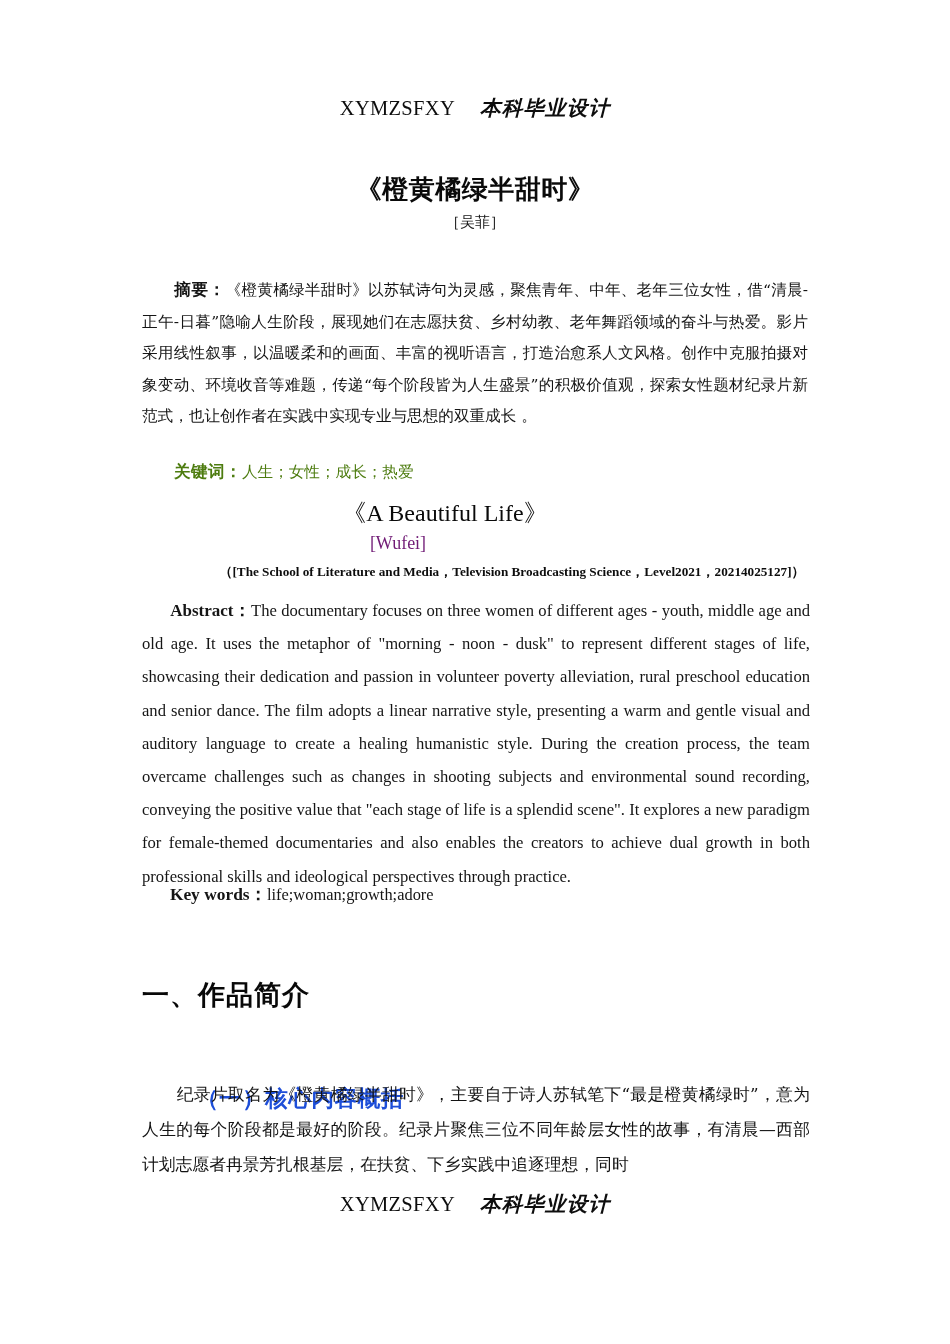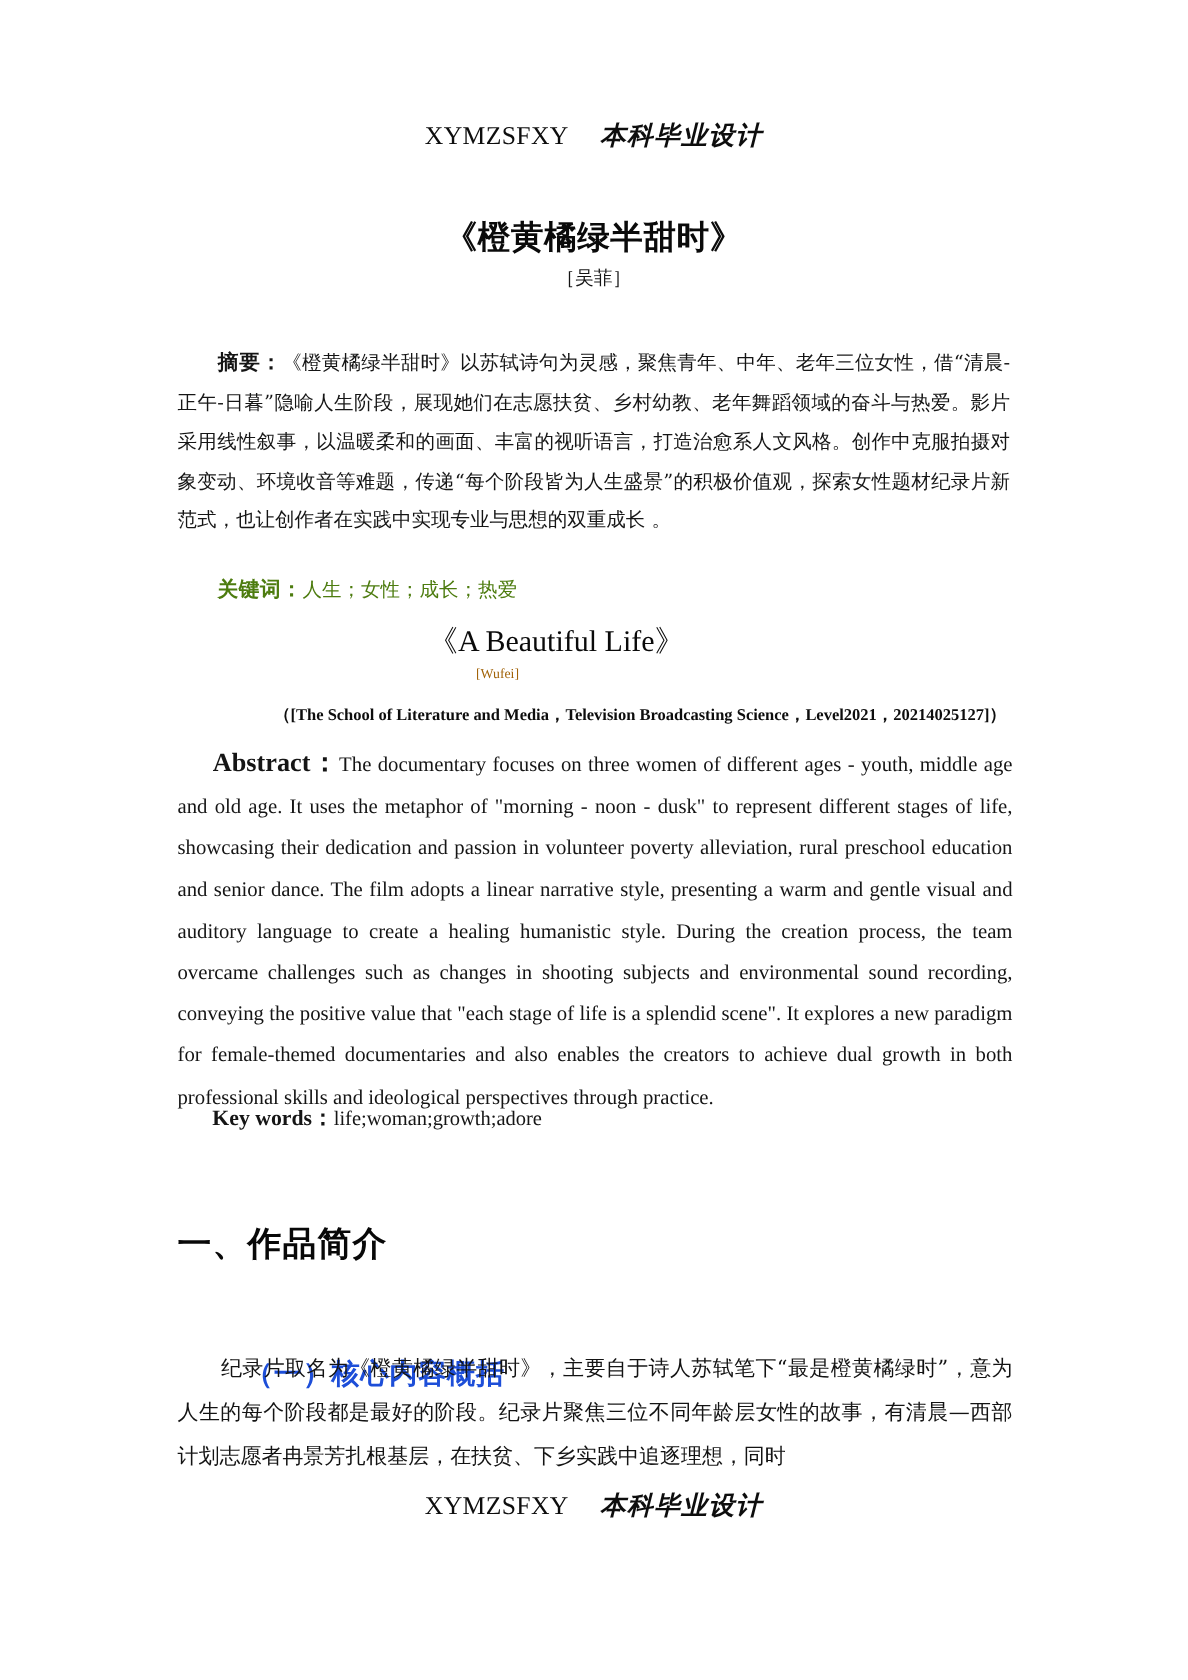--- a/index.html
+++ b/index.html
@@ -128,23 +128,23 @@
     text-align: center;
     font-size: 24px;
     font-family: "Liberation Serif", "DejaVu Serif", serif;
     color: #0a0a0a;
   }
   .en-author {
     position: absolute;
     left: 0; top: 533px;
     width: 796px;
     text-align: center;
-    font-size: 11px;
-    font-family: "Liberation Serif", "DejaVu Serif", serif;
-    color: #a16207;
+    font-size: 18px;
+    font-family: "Liberation Serif", "DejaVu Serif", serif;
+    color: #701a75;
   }
   .en-affil {
     position: absolute;
     left: 0; top: 563px;
     width: 950px;
     text-align: center;
     font-size: 13.2px;
     font-weight: 700;
     font-family: "Liberation Serif", "DejaVu Serif", serif;
     color: #0d0d0d;
@@ -156,21 +156,21 @@
     left: 142px; top: 594px;
     width: 668px;
     font-family: "Liberation Serif", "DejaVu Serif", serif;
     font-size: 16.6px;
     line-height: 33.2px;
     text-align: justify;
     color: #151515;
   }
   .abstract-en .lead {
     font-weight: 700;
-    font-size: 21px;
+    font-size: 17px;
   }
   .indent-en { display: inline-block; width: 1.7em; }
 
   .keywords-en {
     position: absolute;
     left: 142px; top: 878px;
     width: 668px;
     font-family: "Liberation Serif", "DejaVu Serif", serif;
     font-size: 16.4px;
     line-height: 33px;

